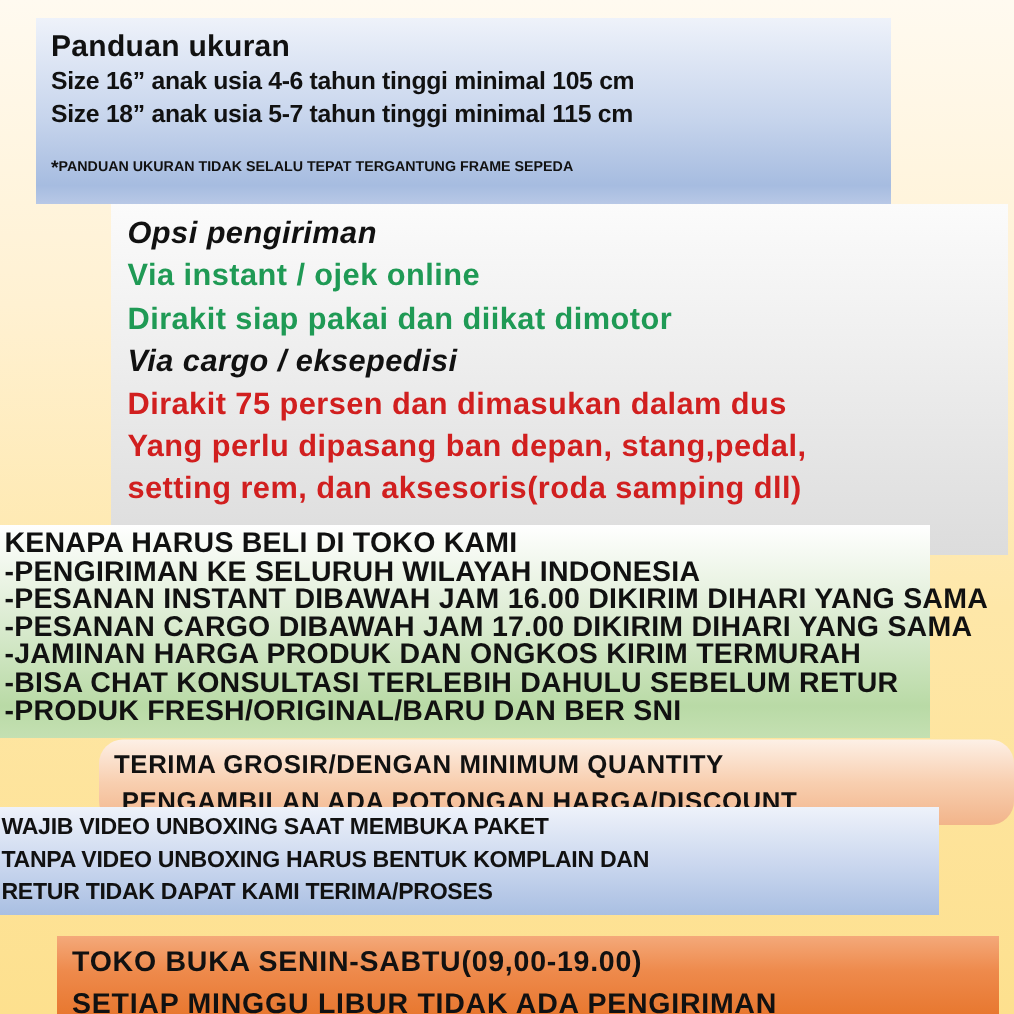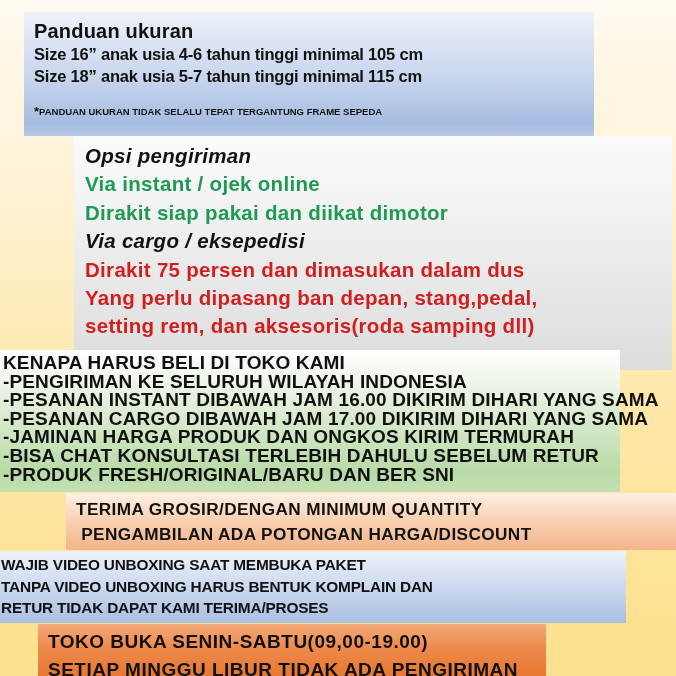--- a/index.html
+++ b/index.html
@@ -39,35 +39,35 @@
     left:0px; top:350px; width:620px; height:142px;
     background: linear-gradient(180deg, #ffffff 0%, #e4f0dc 35%, #b9daa6 85%, #c4e0b2 100%);
     padding:4px 0 0 3px; color:#111;
   }
   #box-why .line { font-size:19px; line-height:18.6px; letter-spacing:0.15px; }
 
   
   #box-grosir {
     left:66px; top:493px; width:610px; height:57px;
     background: linear-gradient(180deg, #fdf0e6 0%, #f8cfb0 50%, #f2b48a 100%);
-    padding:4px 0 0 10px; color:#111;
+    padding:4px 0 0 10px; color:#111;border-radius:16px;
   }
   #box-grosir .line { font-size:17.2px; line-height:25px; letter-spacing:0.4px; }
 
   
   #box-unbox {
-    left:0px; top:551px; width:626px; height:72px;
+    left:0px; top:538px; width:626px; height:72px;
     background: linear-gradient(180deg, #eef2fa 0%, #c9d6ee 55%, #a9bfe2 100%);
     padding:3px 0 0 1px; color:#111;
   }
   #box-unbox .line { font-size:15.4px; line-height:21.6px; letter-spacing:-0.2px; }
 
   
   #box-hours {
-    left:38px; top:624px; width:508px; height:52px;
+    left:38px; top:624px; width:628px; height:52px;
     background: linear-gradient(180deg, #f4a97a 0%, #ee8a4c 45%, #e87830 100%);
     padding:4px 0 0 10px; color:#111;
   }
   #box-hours .line { font-size:19px; line-height:28px; letter-spacing:0.5px; }
 </style>
 </head>
 <body>
 
 <div class="box" id="box-size">
   <span class="line title">Panduan ukuran</span>

